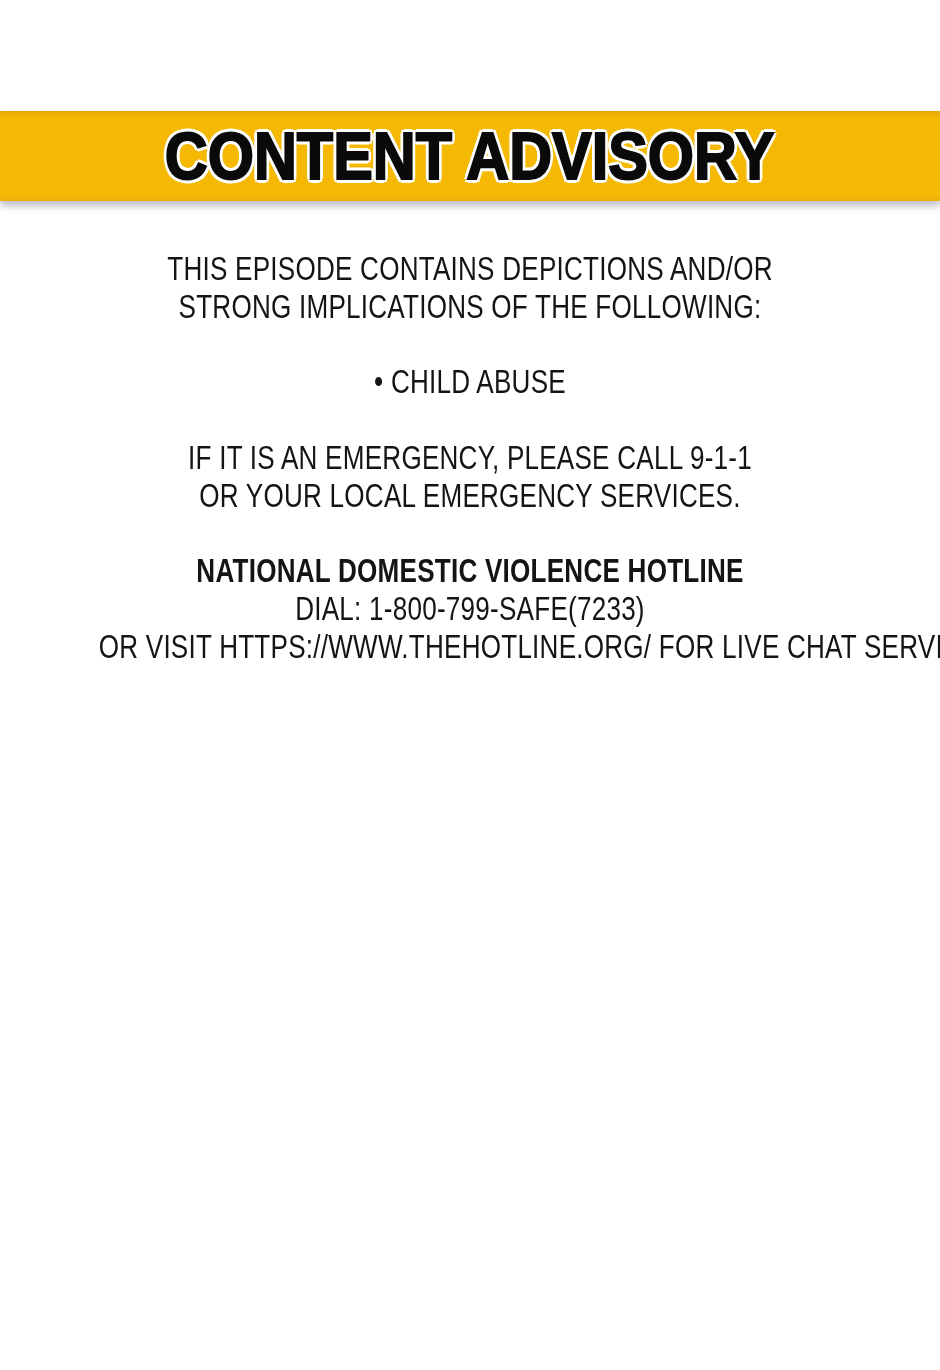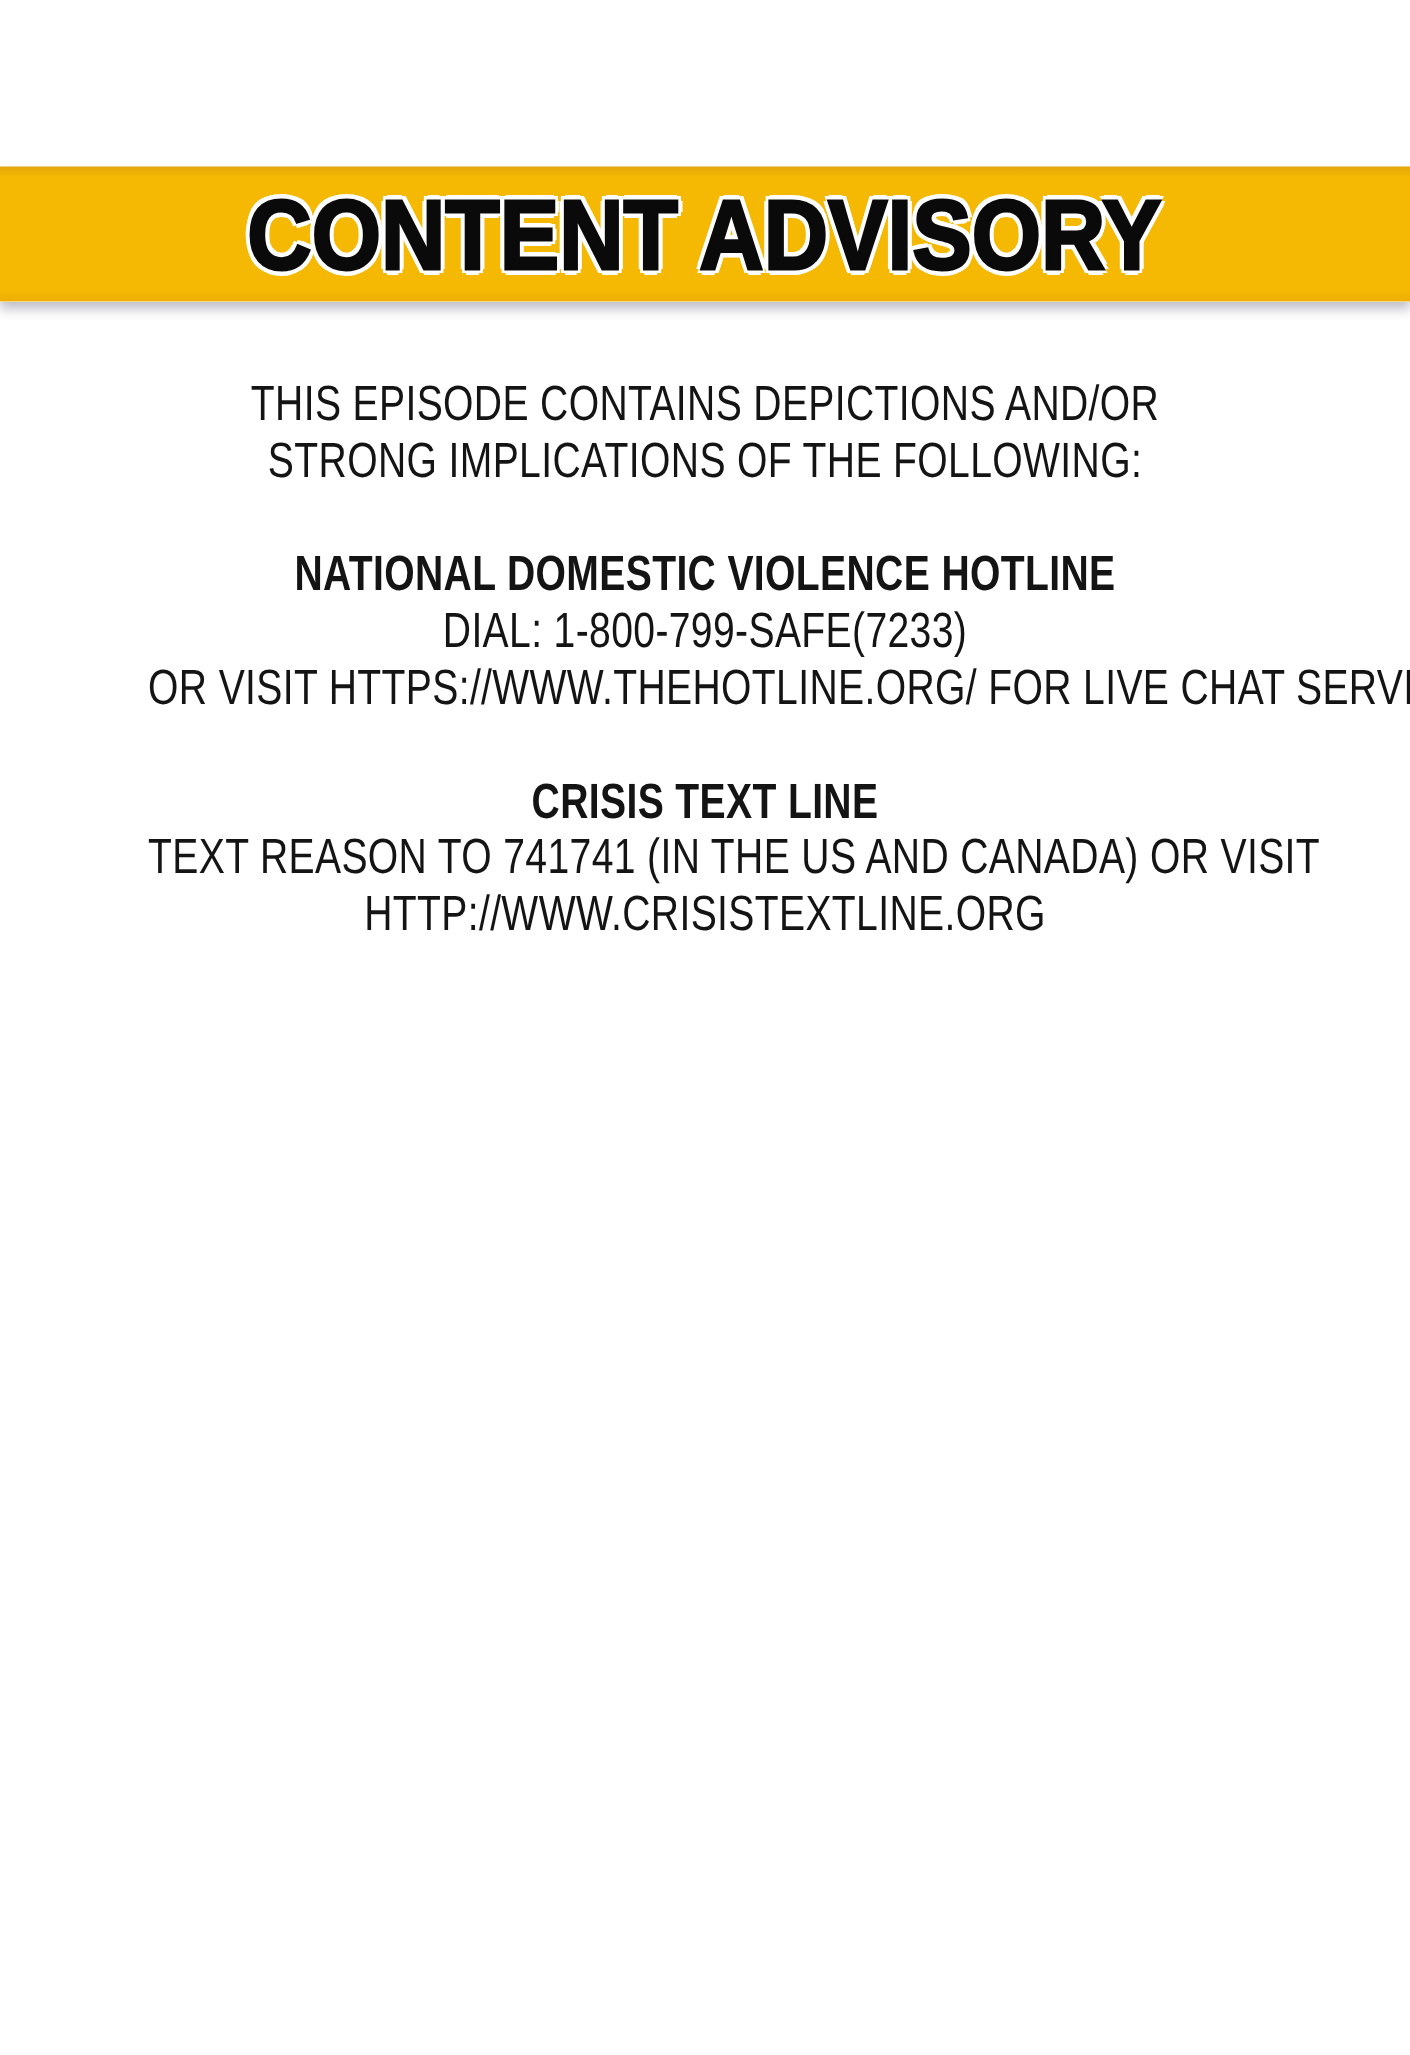--- a/index.html
+++ b/index.html
@@ -67,30 +67,32 @@
   <div class="banner-title">CONTENT ADVISORY</div>
 </div>
 
 <main class="content">
 
   <div class="section" style="margin-top:0;">
     <div class="line">THIS EPISODE CONTAINS DEPICTIONS AND/OR</div>
     <div class="line">STRONG IMPLICATIONS OF THE FOLLOWING:</div>
   </div>
 
+  <div class="section">
+    <div class="line">• CHILD ABUSE</div>
+  </div>
 
 
 
+  <div class="section">
+    <div class="line">IF IT IS AN EMERGENCY, PLEASE CALL 9-1-1</div>
+    <div class="line">OR YOUR LOCAL EMERGENCY SERVICES.</div>
+  </div>
 
   <div class="section">
     <div class="line bold">NATIONAL DOMESTIC VIOLENCE HOTLINE</div>
     <div class="line">DIAL: 1-800-799-SAFE(7233)</div>
     <div class="line">OR VISIT HTTPS://WWW.THEHOTLINE.ORG/ FOR LIVE CHAT SERVICES</div>
   </div>
 
 
-  <div class="section">
-    <div class="line bold">CRISIS TEXT LINE</div>
-    <div class="line">TEXT REASON TO 741741 (IN THE US AND CANADA) OR VISIT</div>
-    <div class="line">HTTP://WWW.CRISISTEXTLINE.ORG</div>
-  </div>
 
 </main>
 
 </body></html>

